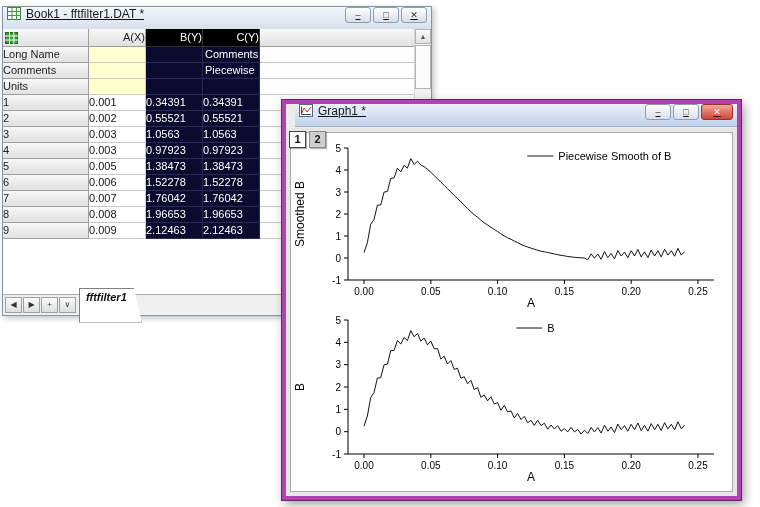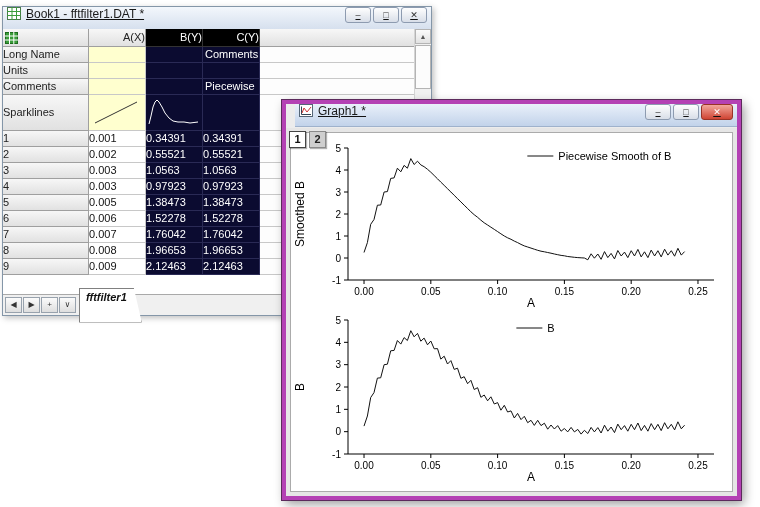--- a/index.html
+++ b/index.html
@@ -119,50 +119,35 @@
 
     <div id="label-rows">
         <div class="ws-row h16">
           <div class="cell rh hd">Long Name</div>
           <div class="cell w57 yellow ltext"></div>
           <div class="cell w57 sel ltext"></div>
           <div class="cell w57 sel ltext">Comments</div>
           <div class="cell fill"></div>
         </div>
         <div class="ws-row h16">
+          <div class="cell rh hd">Comments</div>
+          <div class="cell w57 yellow ltext"></div>
+          <div class="cell w57 sel ltext"></div>
+          <div class="cell w57 sel ltext">Piecewise</div>
+          <div class="cell fill"></div>
+        </div>
+        <div class="ws-row h16">
           <div class="cell rh hd">Units</div>
           <div class="cell w57 yellow ltext"></div>
           <div class="cell w57 sel ltext"></div>
           <div class="cell w57 sel ltext"></div>
           <div class="cell fill"></div>
         </div>
-        <div class="ws-row h16">
-          <div class="cell rh hd">Comments</div>
-          <div class="cell w57 yellow ltext"></div>
-          <div class="cell w57 sel ltext"></div>
-          <div class="cell w57 sel ltext">Piecewise</div>
-          <div class="cell fill"></div>
-        </div>
       </div>
 
-    <div class="ws-row h36">
-      <div class="cell rh hd">Sparklines</div>
-      <div class="cell w57 yellow">
-        <svg width="55" height="34" viewBox="0 0 55 34">
-            <path d="M6 28 L48 7" stroke="#333" fill="none"></path>
-          </svg>
-      </div>
-      <div class="cell w57 sel">
-        <svg width="55" height="34" viewBox="0 0 55 34">
-            <path d="M3 29 L5 21 L7 12 L9 7 L11 5 L13 7 L16 12 L19 18 L23 23 L27 26 L32 27 L38 27 L44 28 L52 27" stroke="#fff" fill="none"></path>
-          </svg>
-      </div>
-      <div class="cell w57 sel"></div>
-      <div class="cell fill"></div>
-    </div>
 
     <div id="data-rows">
         <div class="ws-row h16">
           <div class="cell rh hd">1</div>
           <div class="cell w57 num">0.001</div>
           <div class="cell w57 sel num">0.34391</div>
           <div class="cell w57 sel num">0.34391</div>
           <div class="cell fill"></div>
         </div>
         <div class="ws-row h16">

